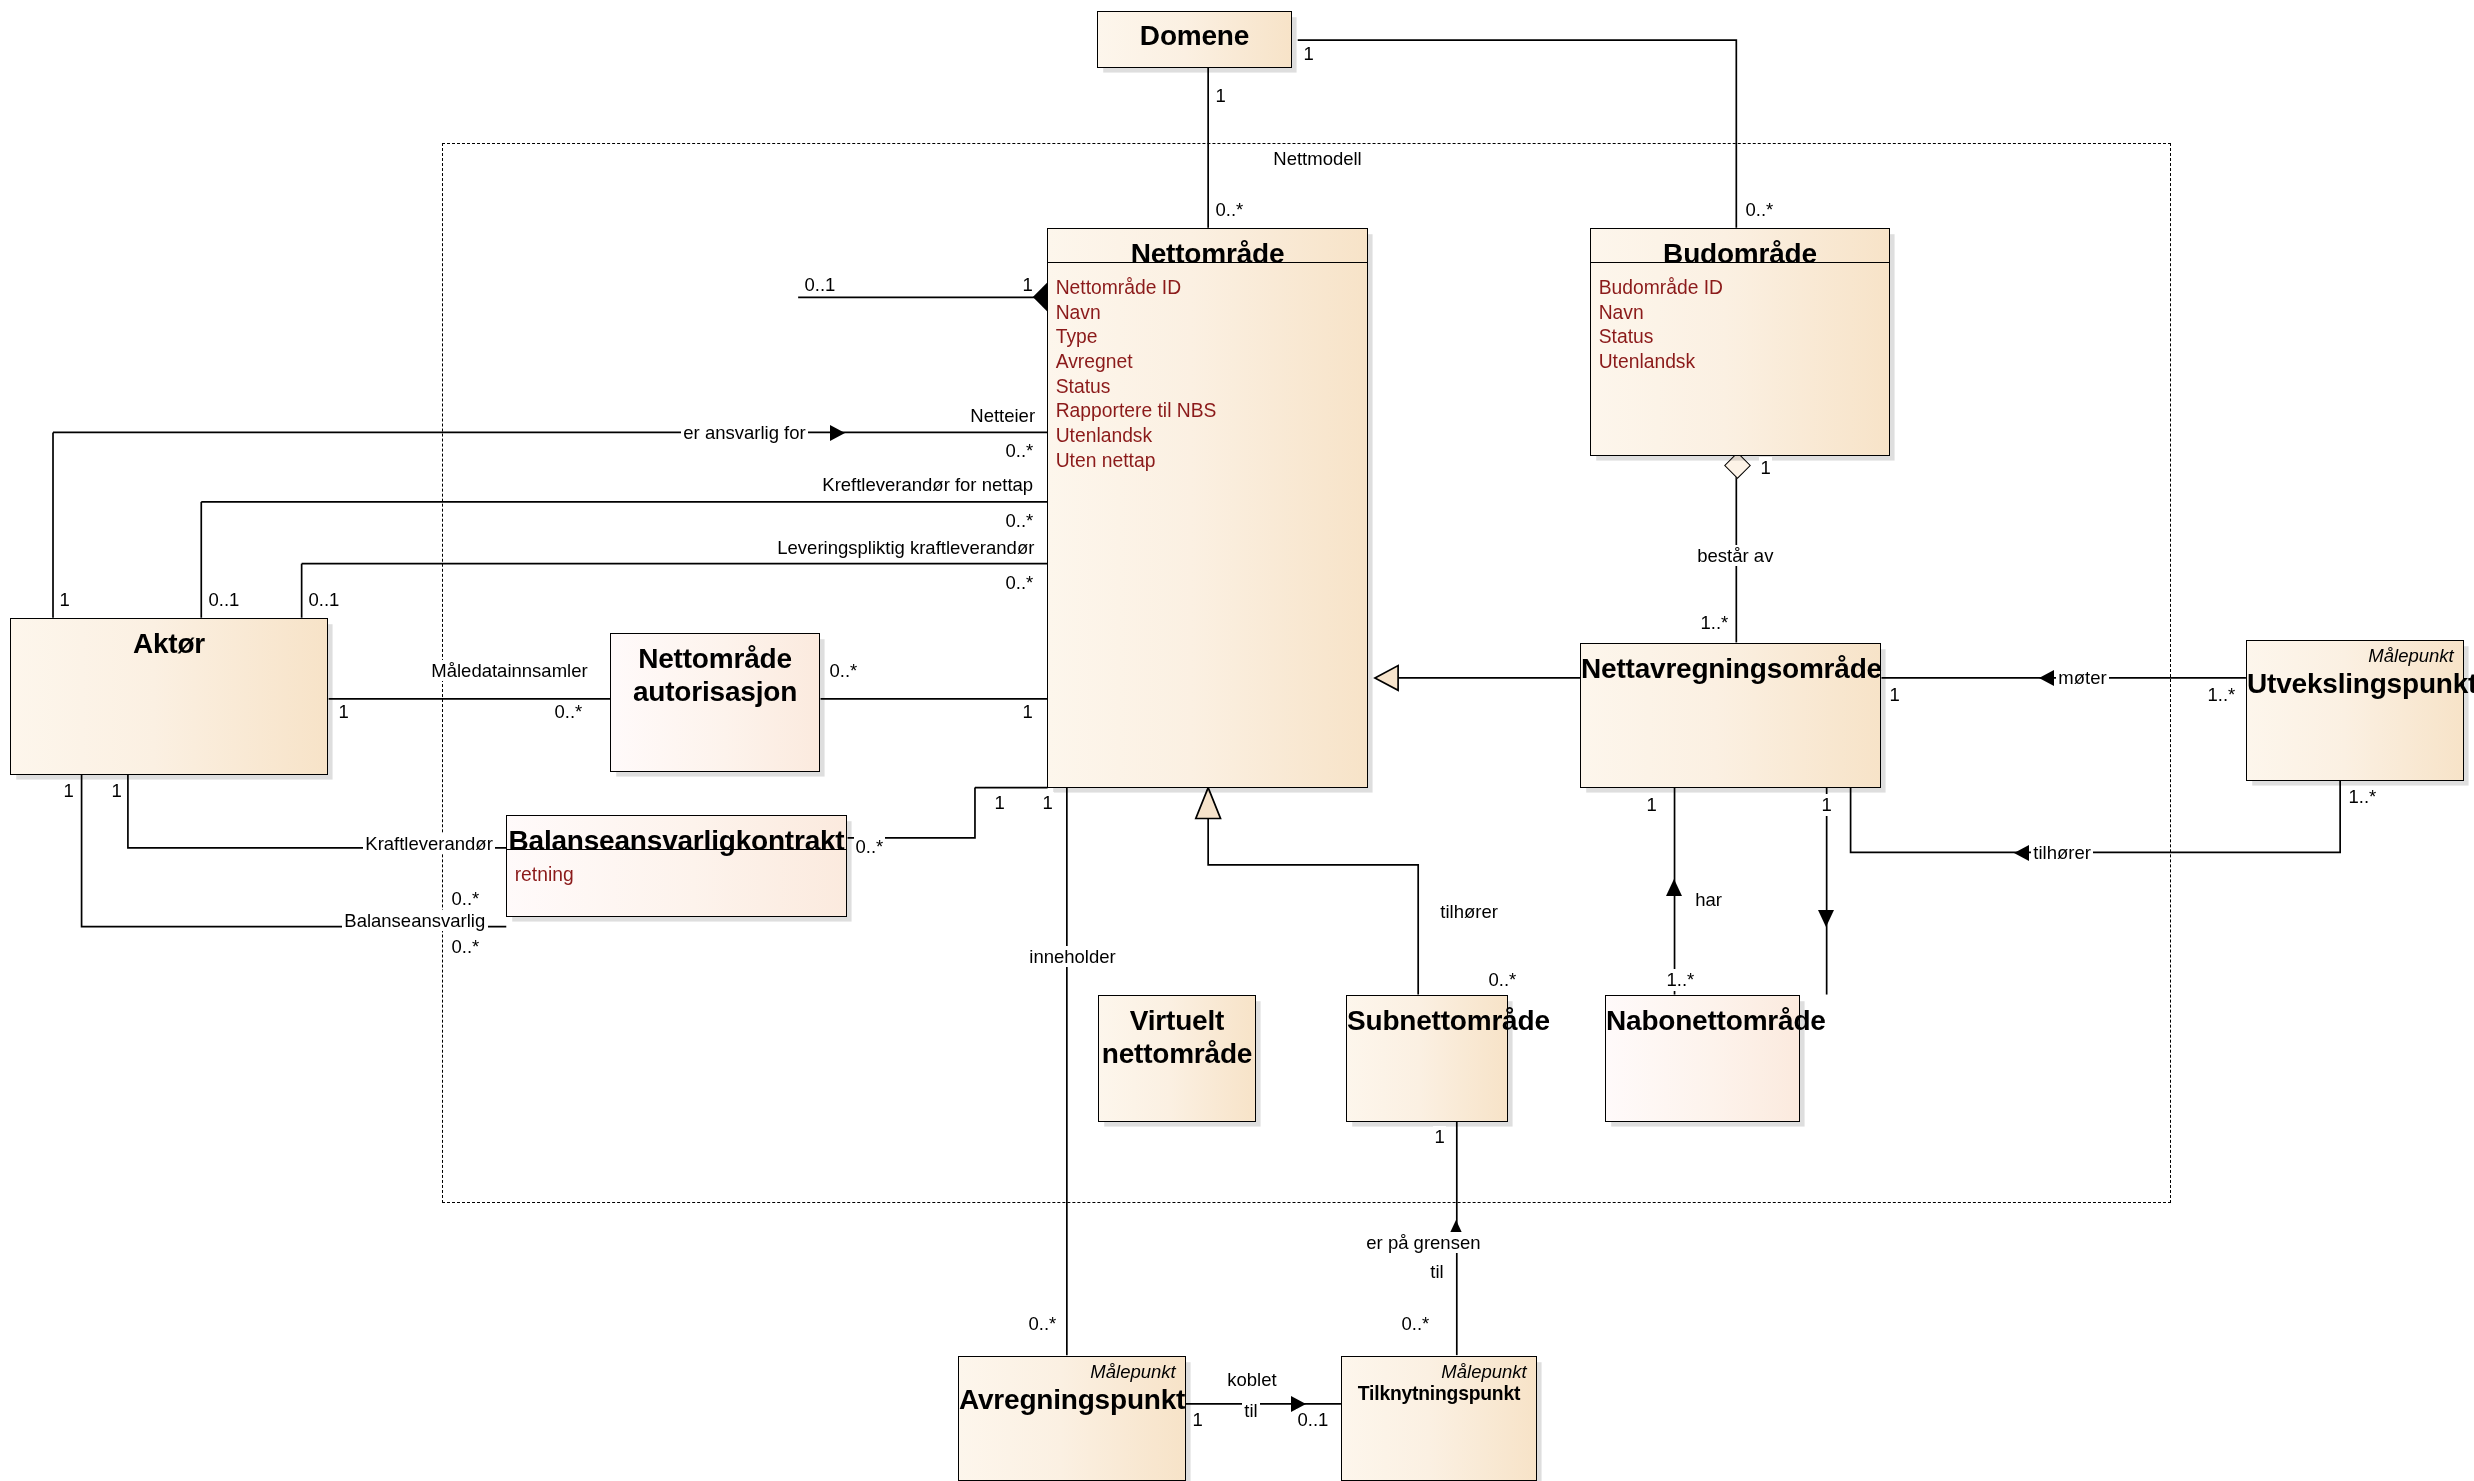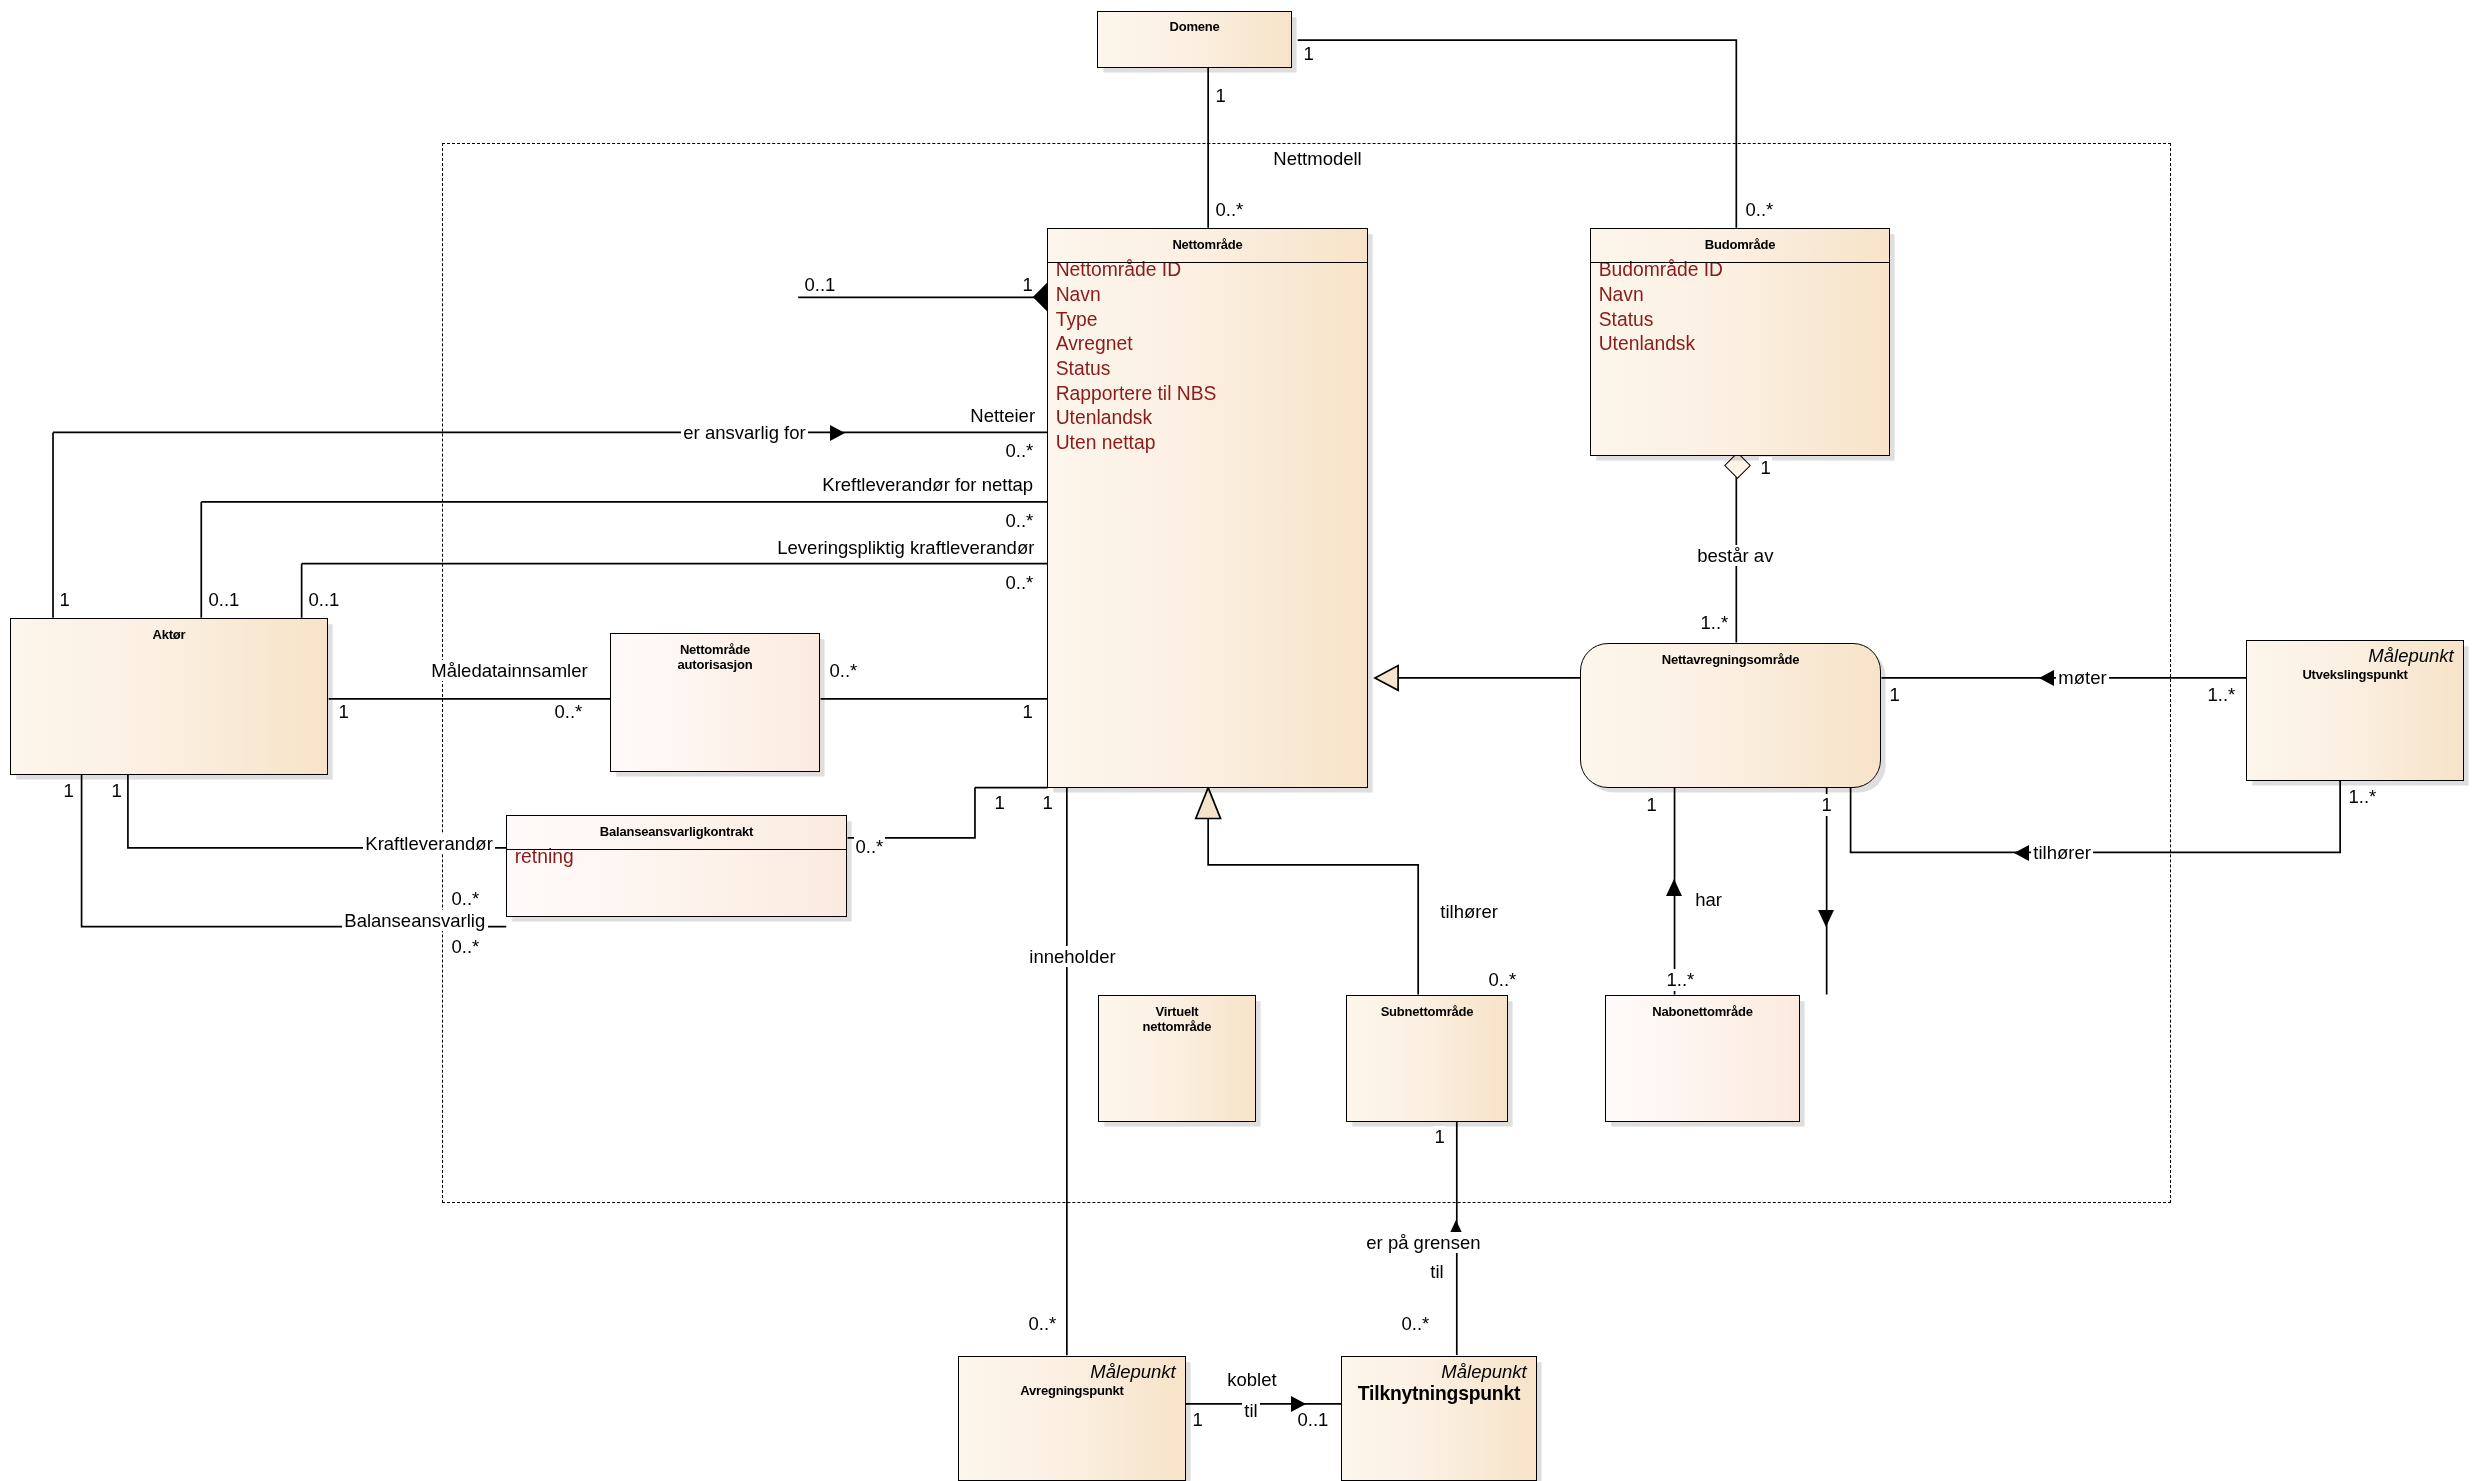--- a/index.html
+++ b/index.html
@@ -4,21 +4,21 @@
 <style>
   html,body{margin:0;padding:0;background:#ffffff;}
   body{font-family:"Liberation Sans", sans-serif;}
   #canvas{position:relative;width:2475px;height:1481px;background:#fff;overflow:hidden;}
 
   
   .cls{position:absolute;box-sizing:border-box;border:1.5px solid #000;
        background:linear-gradient(90deg,#fdf6ec 0%,#fbf0e2 45%,#f7e3c8 100%);
        box-shadow:5.4px 5.4px 0 -0.8px rgba(0,0,0,0.13);}
   .cls.pale{background:linear-gradient(90deg,#fffafa 0%,#fdf3ec 55%,#fbeade 100%);}
-  .cls-title{font-weight:bold;text-align:center;color:#000;font-size:13px;
+  .cls-title{font-weight:bold;text-align:center;color:#000;font-size:28px;
              letter-spacing:-0.2px;padding-top:7.7px;line-height:1.18;}
   .cls-stereo{font-style:italic;font-size:18.5px;color:#000;text-align:right;
               padding:4.6px 9.3px 0 0;line-height:1.1;}
   .cls-sep{position:absolute;left:0;right:0;height:0;border-top:1.5px solid #000;}
   .attrs{color:#8b1a1a;font-size:19.3px;line-height:1.28;padding:6.2px 0 0 7.7px;}
   .attrs div{white-space:nowrap;}
   .dashbox{position:absolute;border:1.5px dashed #000;box-sizing:border-box;}
 
   .lbl{position:absolute;font-size:18.5px;color:#000;white-space:nowrap;
        background:#fff;padding:0 2.3px;line-height:1.15;}
@@ -156,21 +156,21 @@
   </div>
 
   <div class="cls pale" style="left:506px;top:815px;width:341px;height:102px;">
     <div class="cls-title">Balanseansvarligkontrakt</div>
     <div class="cls-sep" style="top:33px;"></div>
     <div class="attrs">
       <div>retning</div>
     </div>
   </div>
 
-  <div class="cls" style="left:1580px;top:643px;width:301px;height:145px;border-radius:28px;">
+  <div class="cls" style="left:1580px;top:643px;width:301px;height:145px;">
     <div class="cls-title">Nettavregningsområde</div>
   </div>
 
   <div class="cls" style="left:2246px;top:640px;width:218px;height:141px;">
     <div class="cls-stereo">Målepunkt</div>
     <div class="cls-title" style="padding-top:1.5px;">Utvekslingspunkt</div>
   </div>
 
   <div class="cls" style="left:1098px;top:995px;width:158px;height:127px;">
     <div class="cls-title">

